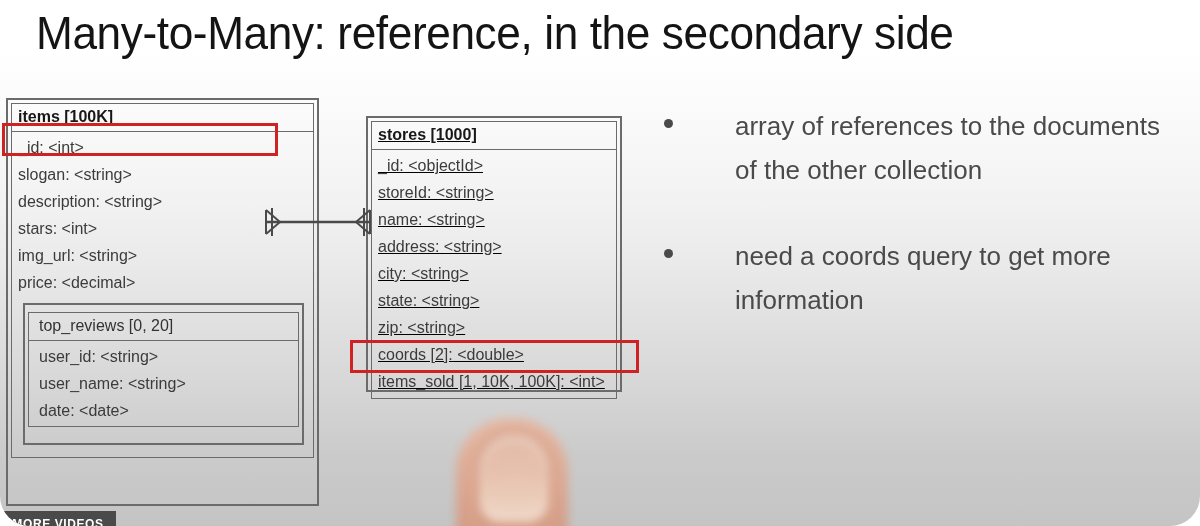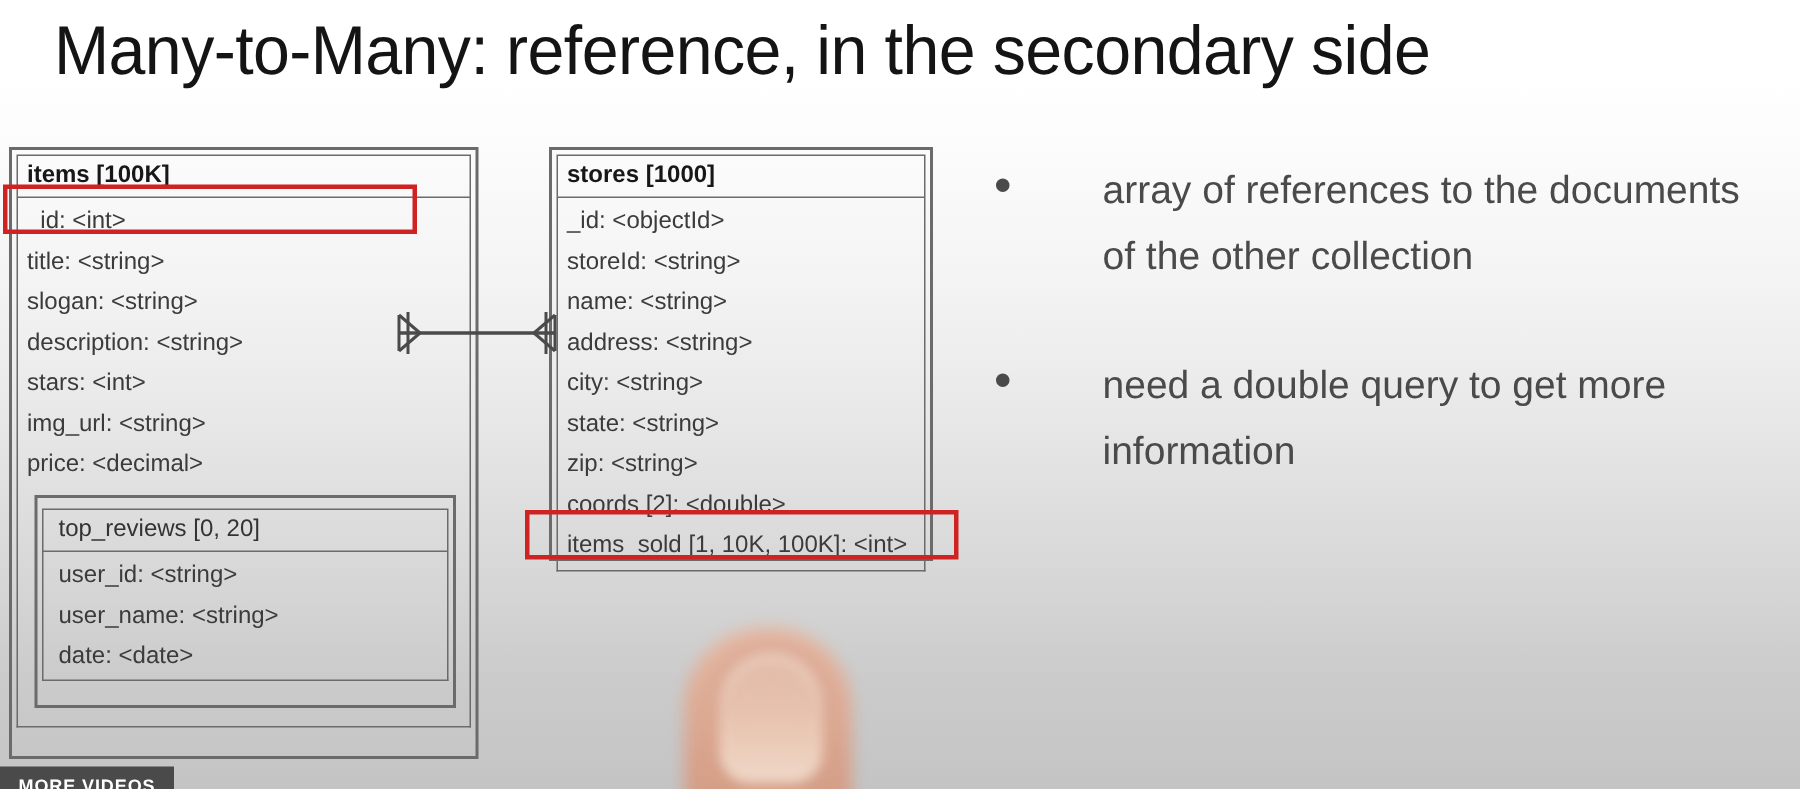--- a/index.html
+++ b/index.html
@@ -23,20 +23,21 @@
     background: linear-gradient(to bottom,
         #ffffff 0%,
         #ffffff 10%,
         #fbfbfb 20%,
         #f4f4f4 35%,
         #eaeaea 50%,
         #e0e0e0 62%,
         #d6d6d6 74%,
         #cbcbcb 86%,
         #c4c4c4 100%);
+    border-radius: 30px;
   }
 
   
   #slide-title {
     position: absolute;
     left: 36px;
     top: 2px;
     width: 1140px;
     font-size: 46px;
     line-height: 62px;
@@ -120,23 +121,24 @@
     margin: 0 3px 16px 3px;
     padding: 2px 4px 2px 0;
   }
   #entity-top-reviews .field {
     padding-left: 10px;
   }
 
   
   #entity-stores {
     left: 366px;
-    top: 98px;
+    top: 116px;
     width: 256px;
     height: 276px;
+    text-decoration: underline;
   }
 
   
   .highlight-box {
     position: absolute;
     box-sizing: border-box;
     border: 3px solid #cf2222;
     background: transparent;
     pointer-events: none;
   }
@@ -239,21 +241,20 @@
 <body>
 
 <div id="slide">
 
   <div id="slide-title">Many-to-Many: reference, in the secondary side</div>
 
   <div class="entity" id="entity-items">
     <div class="entity-header">items [100K]</div>
     <div class="entity-body">
       <div class="field">_id: &lt;int&gt;</div>
-      <div class="field">title: &lt;string&gt;</div>
       <div class="field">slogan: &lt;string&gt;</div>
       <div class="field">description: &lt;string&gt;</div>
       <div class="field">stars: &lt;int&gt;</div>
       <div class="field">img_url: &lt;string&gt;</div>
       <div class="field">price: &lt;decimal&gt;</div>
 
       <div id="entity-top-reviews">
         <div class="sub-header">top_reviews [0, 20]</div>
         <div class="sub-body">
           <div class="field">user_id: &lt;string&gt;</div>
@@ -300,21 +301,21 @@
   <div class="highlight-box" id="highlight-items-id"></div>
   <div class="highlight-box" id="highlight-stores-items-sold"></div>
 
   <div id="bullets">
     <div class="bullet-item">
       <span class="bullet-marker"></span>
       <span class="bullet-text">array of references to the documents of the other collection</span>
     </div>
     <div class="bullet-item">
       <span class="bullet-marker"></span>
-      <span class="bullet-text">need a double query to get more information</span>
+      <span class="bullet-text">need a coords query to get more information</span>
     </div>
   </div>
 
   <div id="fingertip"></div>
   <div id="fingernail"></div>
 
   <div id="more-videos-badge">MORE VIDEOS</div>
 
 </div>
 

